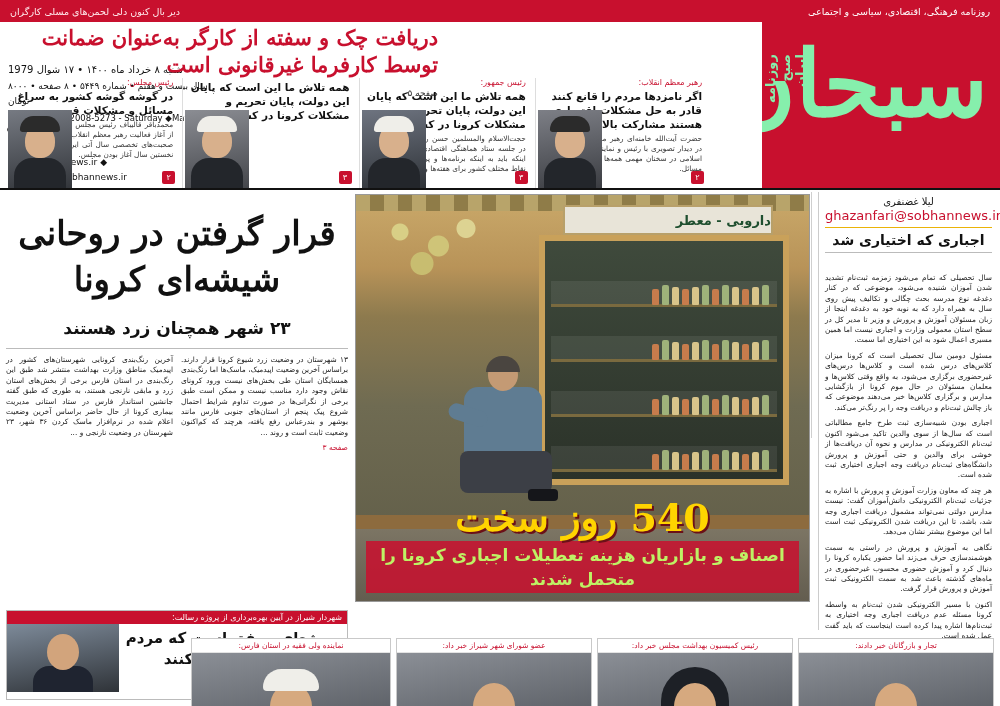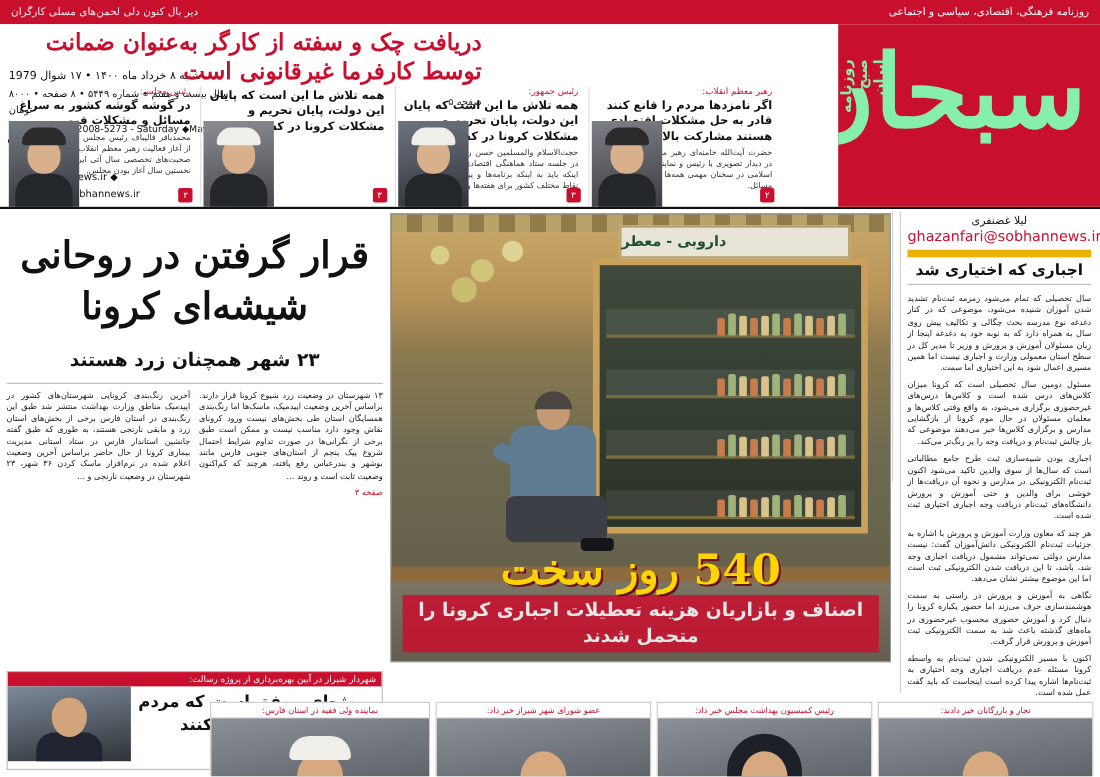--- a/index.html
+++ b/index.html
@@ -234,24 +234,24 @@
     font-size: 13px;
     color: #c8102e;
     direction: ltr;
     margin: 1px 0 4px 0;
   }
   .col-opinion .op-title {
     text-align: center;
     font-size: 14px;
     font-weight: bold;
     color: #111;
-    border-top: 7px solid #eab308;
+    border-top: 1px solid #eab308;
     border-bottom: 1px solid #bbb;
     padding: 4px 0;
-    margin-bottom: 8px;
+    margin-bottom: 20px;
   }
   .col-opinion p {
     margin: 0 0 5px 0;
     font-size: 7.4px;
     line-height: 10.4px;
     text-align: justify;
     color: #1a1a1a;
   }
 
   
@@ -301,21 +301,21 @@
   .sign-board {
     position: absolute;
     top: 10px; right: 36px;
     width: 210px; height: 30px;
     background: #e8e4d8;
     border: 2px solid #b8a06a;
     color: #1f4f2f;
     direction: rtl;
     font-size: 13px;
     font-weight: bold;
-    text-align: left;
+    text-align: right;
     line-height: 28px;
   }
   .awning {
     position: absolute;
     top: 0; left: 0; right: 0; height: 16px;
     background: repeating-linear-gradient(90deg,#b8a46a 0 14px,#8f7c48 14px 28px);
   }
   .hanging {
     position: absolute;
     top: 16px; left: 22px;
@@ -387,21 +387,21 @@
     color: #ffd400;
     font-family: "DejaVu Serif", "Liberation Serif", serif;
     font-weight: bold;
     font-size: 38px;
     line-height: 42px;
     text-shadow: 2px 2px 0 #6b1018;
   }
   .overlay-head .sub {
     display: block;
     margin-top: 2px;
-    color: #e5e5e5;
+    color: #bef264;
     background: rgba(200,16,46,0.86);
     font-size: 17px;
     font-weight: bold;
     line-height: 24px;
     padding: 2px 6px;
   }
 
   
   .col-lead {
     position: absolute;

